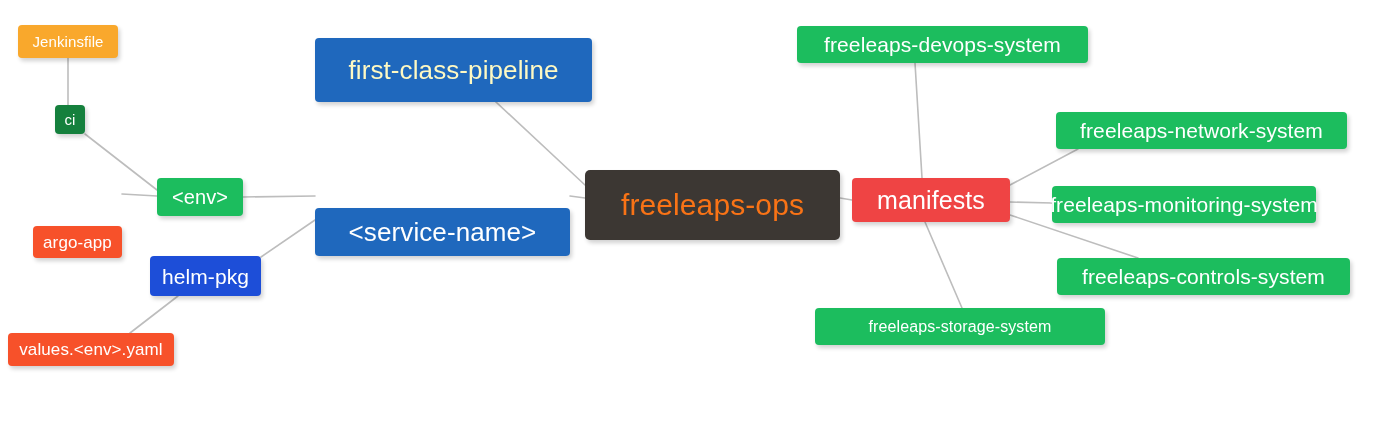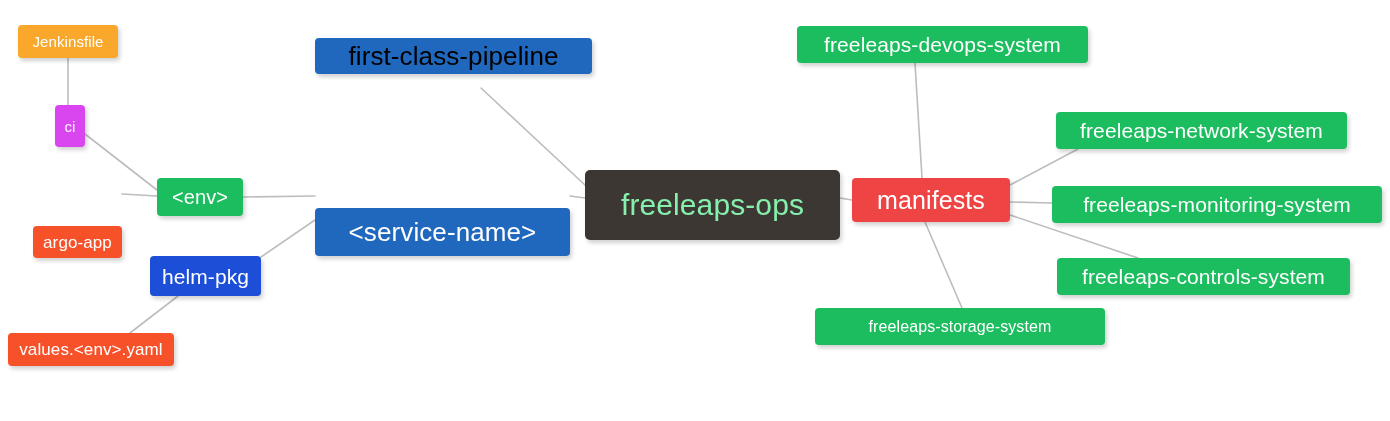--- a/index.html
+++ b/index.html
@@ -70,29 +70,29 @@
       <line x1="315" y1="220" x2="261" y2="257" stroke="#bdbdbd" stroke-width="1.6" stroke-linecap="round"></line>
       <line x1="178" y1="296" x2="130" y2="333" stroke="#bdbdbd" stroke-width="1.6" stroke-linecap="round"></line>
       <line x1="840" y1="198" x2="852" y2="200" stroke="#bdbdbd" stroke-width="1.6" stroke-linecap="round"></line>
       <line x1="922" y1="178" x2="915" y2="63" stroke="#bdbdbd" stroke-width="1.6" stroke-linecap="round"></line>
       <line x1="1010" y1="185" x2="1078" y2="149" stroke="#bdbdbd" stroke-width="1.6" stroke-linecap="round"></line>
       <line x1="1010" y1="202" x2="1052" y2="203" stroke="#bdbdbd" stroke-width="1.6" stroke-linecap="round"></line>
       <line x1="1010" y1="215" x2="1138" y2="258" stroke="#bdbdbd" stroke-width="1.6" stroke-linecap="round"></line>
       <line x1="925" y1="222" x2="962" y2="308" stroke="#bdbdbd" stroke-width="1.6" stroke-linecap="round"></line>
     </svg>
   <div id="node-layer">
-      <div class="node node-root" style="left: 585px; top: 170px; width: 255px; height: 70px; font-size: 30px; background: rgb(60, 55, 51); color: #86efac;">freeleaps-ops</div>
-      <div class="node node-blue" style="left: 315px; top: 38px; width: 277px; height: 36px; font-size: 26px; background: rgb(31, 104, 189); color: #000000;">first-class-pipeline</div>
+      <div class="node node-root" style="left: 585px; top: 170px; width: 255px; height: 70px; font-size: 30px; background: rgb(60, 55, 51); color: #f97316;">freeleaps-ops</div>
+      <div class="node node-blue" style="left: 315px; top: 38px; width: 277px; height: 64px; font-size: 26px; background: rgb(31, 104, 189); color: #fef9c3;">first-class-pipeline</div>
       <div class="node node-blue" style="left: 315px; top: 172px; width: 255px; height: 48px; font-size: 26px; background: rgb(31, 104, 189); color: rgb(255, 255, 255); margin-top: 36px;">&lt;service-name&gt;</div>
       <div class="node node-green" style="left: 157px; top: 178px; width: 86px; height: 38px; font-size: 20px; background: rgb(28, 189, 94); color: rgb(255, 255, 255);">&lt;env&gt;</div>
-      <div class="node node-red" style="left: 55px; top: 105px; width: 30px; height: 42px; font-size: 15px; background: #d946ef; color: rgb(255, 255, 255);">ci</div>
+      <div class="node node-red" style="left: 55px; top: 105px; width: 30px; height: 29px; font-size: 15px; background: #15803d; color: rgb(255, 255, 255);">ci</div>
       <div class="node node-orange" style="left: 18px; top: 25px; width: 100px; height: 33px; font-size: 15px; background: rgb(249, 168, 44); color: rgb(255, 255, 255);">Jenkinsfile</div>
       <div class="node node-red" style="left: 33px; top: 178px; width: 89px; height: 32px; font-size: 17px; background: rgb(247, 81, 42); color: rgb(255, 255, 255); margin-top: 48px;">argo-app</div>
       <div class="node node-green" style="left: 150px; top: 256px; width: 111px; height: 40px; font-size: 21px; background: #1d4ed8; color: rgb(255, 255, 255);">helm-pkg</div>
       <div class="node node-red" style="left: 8px; top: 333px; width: 166px; height: 33px; font-size: 17px; background: rgb(247, 81, 42); color: rgb(255, 255, 255);">values.&lt;env&gt;.yaml</div>
       <div class="node node-blue" style="left: 852px; top: 178px; width: 158px; height: 44px; font-size: 25px; background: #ef4444; color: rgb(255, 255, 255);">manifests</div>
       <div class="node node-green" style="left: 797px; top: 26px; width: 291px; height: 37px; font-size: 21px; background: rgb(28, 189, 94); color: rgb(255, 255, 255);">freeleaps-devops-system</div>
       <div class="node node-green" style="left: 1056px; top: 112px; width: 291px; height: 37px; font-size: 21px; background: rgb(28, 189, 94); color: rgb(255, 255, 255);">freeleaps-network-system</div>
-      <div class="node node-green" style="left: 1052px; top: 186px; width: 330px; height: 37px; font-size: 21px; background: rgb(28, 189, 94); color: rgb(255, 255, 255);">freeleaps-monitoring-system</div>
+      <div class="node node-green" style="left: 1052px; top: 186px; width: 264px; height: 37px; font-size: 21px; background: rgb(28, 189, 94); color: rgb(255, 255, 255);">freeleaps-monitoring-system</div>
       <div class="node node-green" style="left: 1057px; top: 258px; width: 293px; height: 37px; font-size: 21px; background: rgb(28, 189, 94); color: rgb(255, 255, 255);">freeleaps-controls-system</div>
       <div class="node node-green" style="left: 815px; top: 308px; width: 290px; height: 37px; font-size: 16px; background: rgb(28, 189, 94); color: rgb(255, 255, 255);">freeleaps-storage-system</div>
     </div>
 </div>
 
 </body></html>

